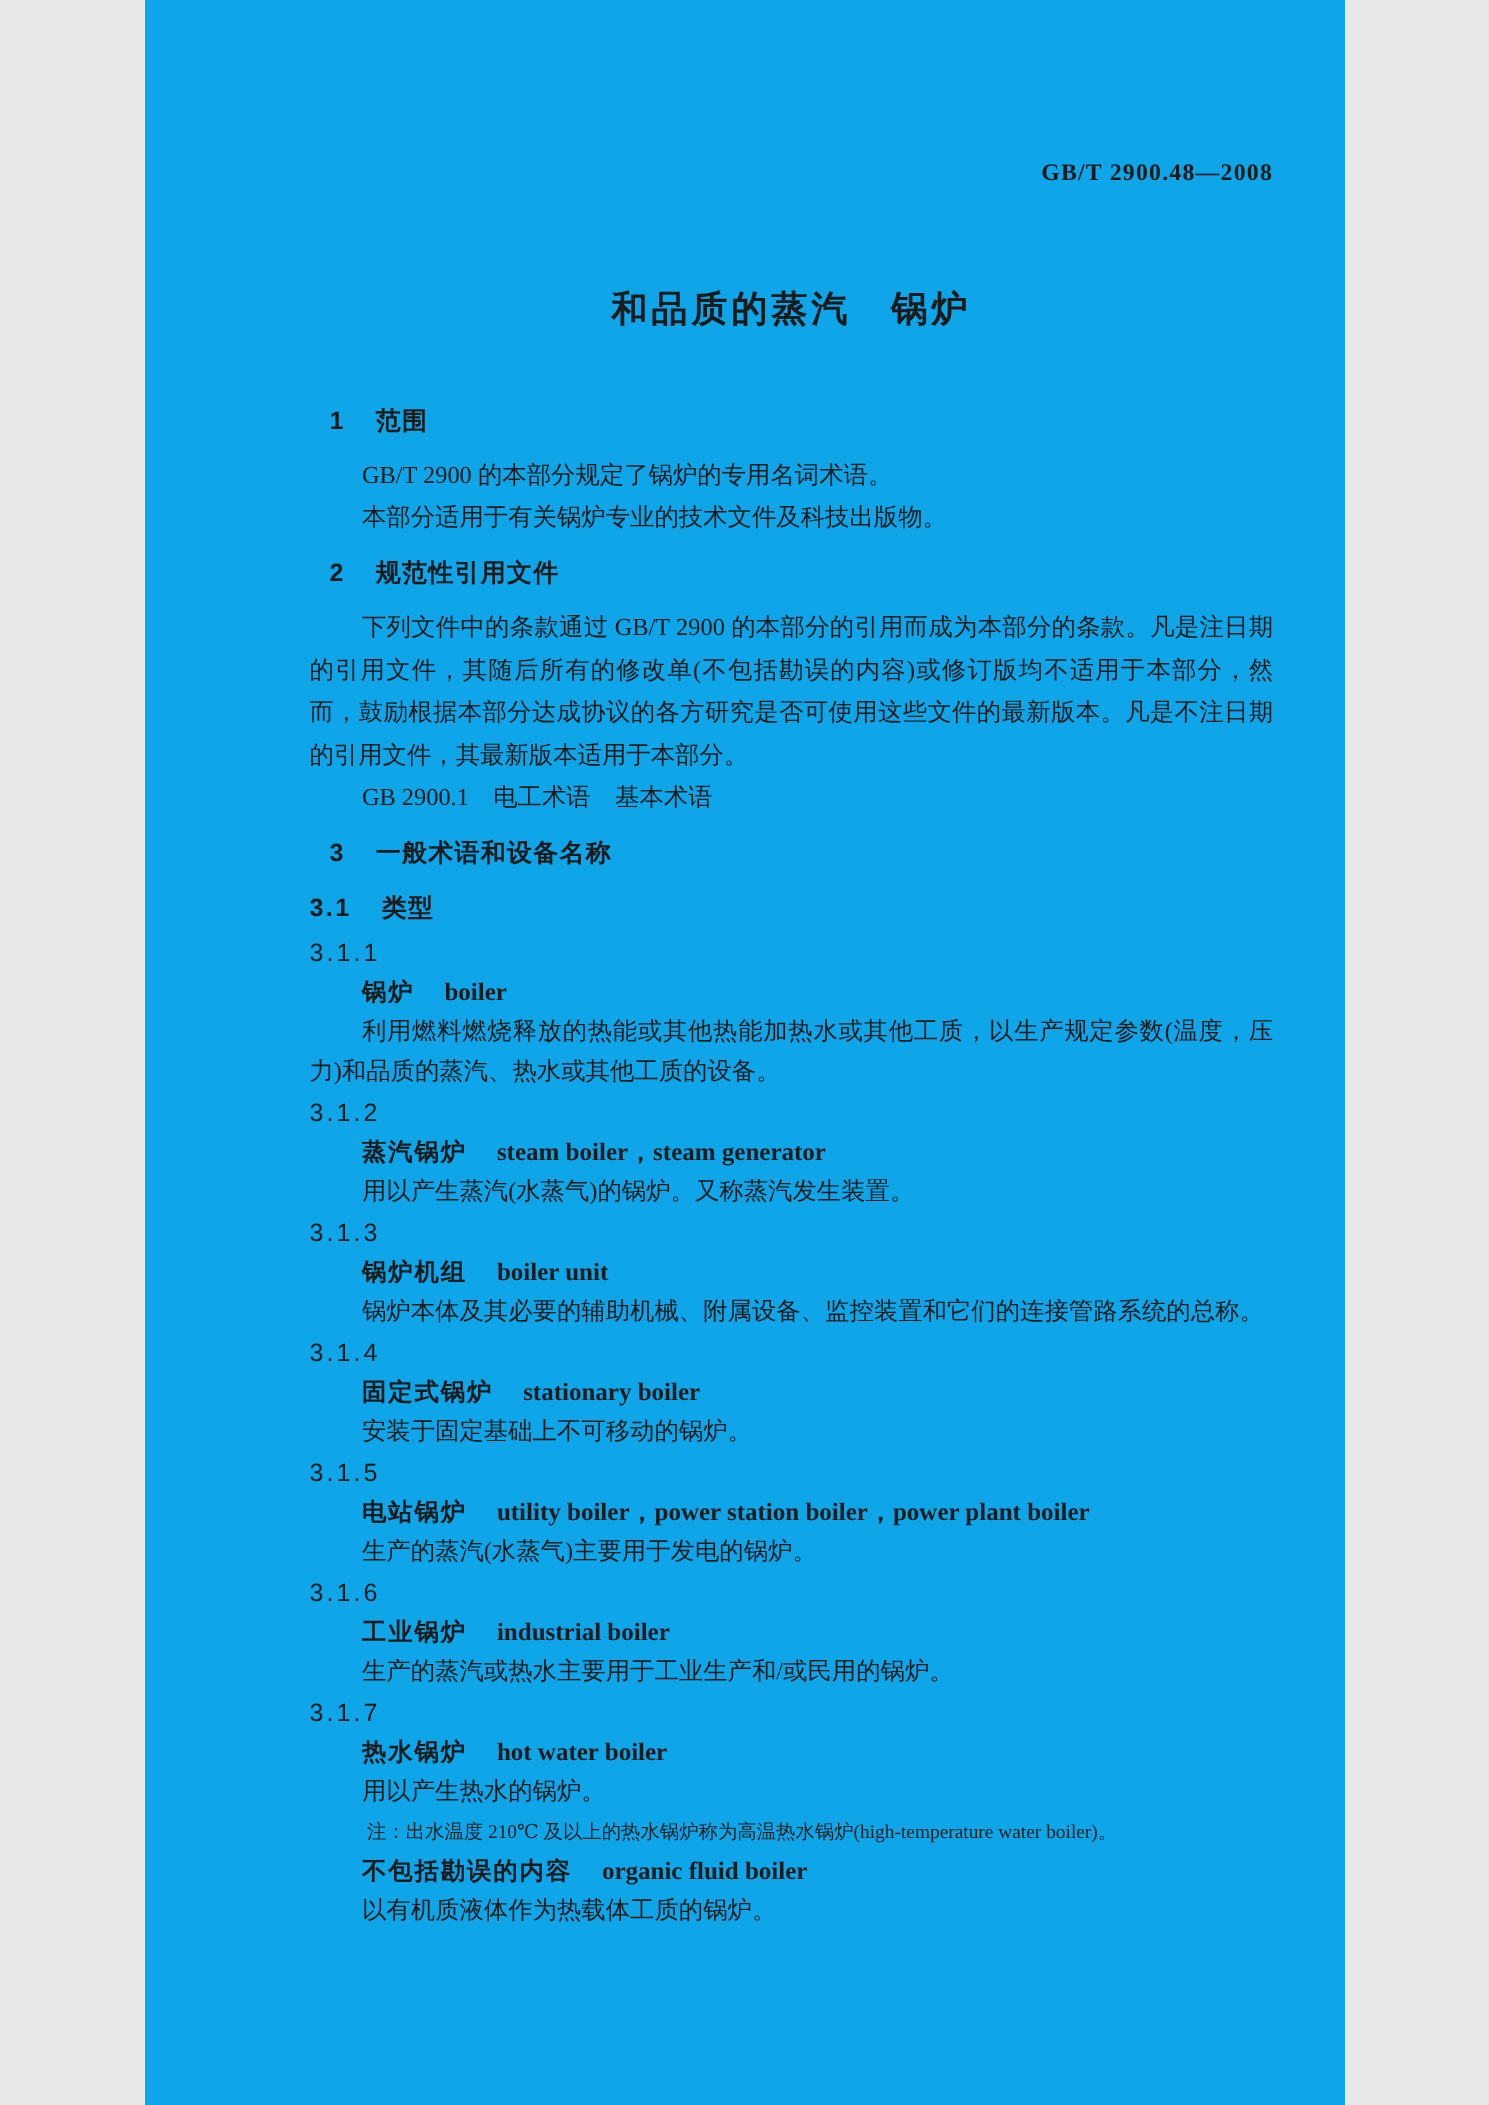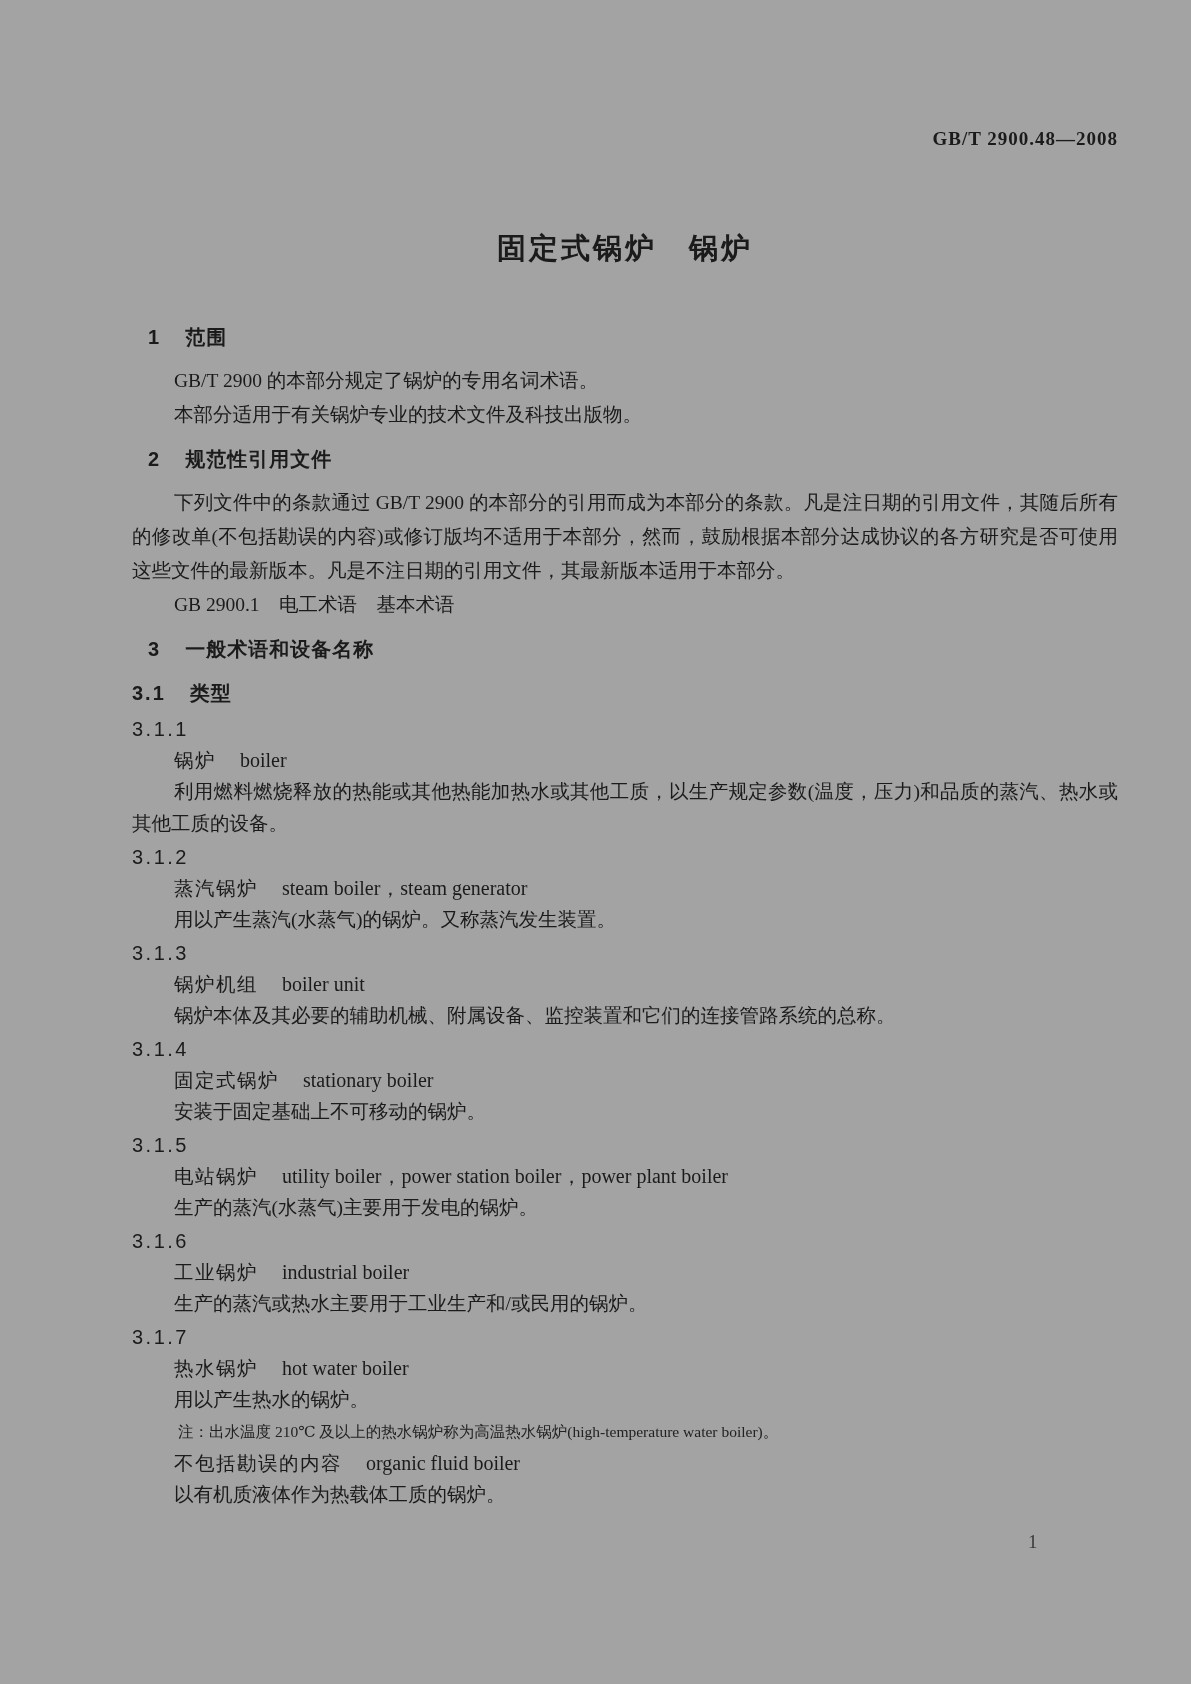--- a/index.html
+++ b/index.html
@@ -1,22 +1,22 @@
 <!DOCTYPE html>
 <html lang="zh"><head>
 <meta charset="utf-8">
 <style>
   html,body{margin:0;padding:0;background:#e8e8e8;}
   .page{
     position:relative;
-    width:1191px;height:1684px;
+    width:960px;height:1684px;
     margin:0 auto;
-    background:#a3a3a3;
+    background:#0ea5e9;
     box-sizing:border-box;
-    padding:126px 73px 0 132px;
+    padding:126px 57px 0 132px;
     font-family:"Liberation Serif","DejaVu Serif",serif;
     font-size:19.5px;
     color:#1b1b1b;
     overflow:hidden;
   }
   .doc-header{
     text-align:right;
     font-family:"Liberation Serif","DejaVu Serif",serif;
     font-weight:bold;
     font-size:19px;
@@ -61,21 +61,21 @@
   .clause-num{
     font-family:Liberation Sans, sans-serif;
     font-size:20px;
     letter-spacing:2.5px;
     line-height:31px;
     margin-top:2px;
   }
   .term{
     padding-left:42px;
     line-height:31px;
-    font-weight:normal;
+    font-weight:bold;
   }
   .term-zh{
     font-family:"Liberation Sans","DejaVu Sans",sans-serif;
     font-size:19.5px;
     letter-spacing:1.5px;
     margin-right:24px;
   }
   .term-en{
     font-family:"Liberation Serif","DejaVu Serif",serif;
     font-size:20px;
@@ -101,21 +101,21 @@
     color:#3a3a3a;
     line-height:24px;
   }
 </style>
 </head>
 <body>
 
 <div class="page">
   <div class="doc-header">GB/T 2900.48—2008</div>
 
-  <div class="doc-title">固定式锅炉　锅炉</div>
+  <div class="doc-title">和品质的蒸汽　锅炉</div>
 
   <div id="doc-body">
       <div class="section"><span class="sec-num">1</span><span>范围</span></div>
       <div class="para">GB/T 2900 的本部分规定了锅炉的专用名词术语。</div>
       <div class="para">本部分适用于有关锅炉专业的技术文件及科技出版物。</div>
       <div class="section"><span class="sec-num">2</span><span>规范性引用文件</span></div>
       <div class="para">下列文件中的条款通过 GB/T 2900 的本部分的引用而成为本部分的条款。凡是注日期的引用文件，其随后所有的修改单(不包括勘误的内容)或修订版均不适用于本部分，然而，鼓励根据本部分达成协议的各方研究是否可使用这些文件的最新版本。凡是不注日期的引用文件，其最新版本适用于本部分。</div>
       <div class="ref">GB 2900.1　电工术语　基本术语</div>
       <div class="section"><span class="sec-num">3</span><span>一般术语和设备名称</span></div>
       <div class="subsection"><span class="sec-num">3.1</span><span>类型</span></div>

